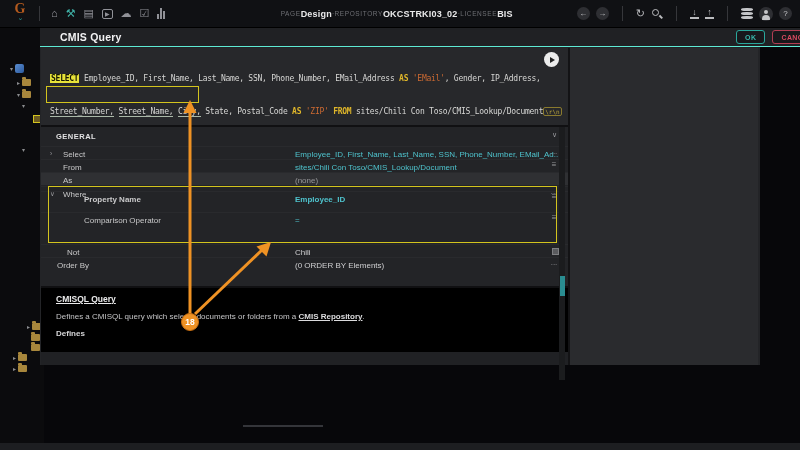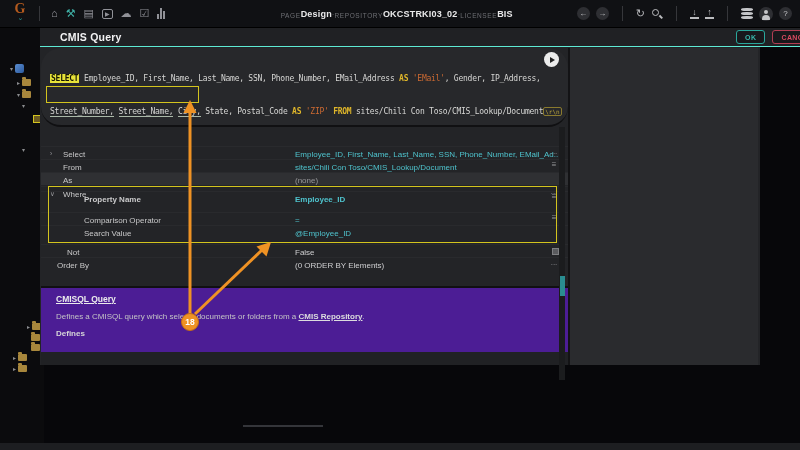--- a/index.html
+++ b/index.html
@@ -13,21 +13,21 @@
   .logo { width:24px; height:24px; display:flex; flex-direction:column; align-items:center; line-height:1; }
   .logo .g { font-family:"Liberation Serif", serif; font-weight:bold; font-size:14px; color:#b45a1e; }
   .logo .chev { color:#2a9d97; font-size:7px; margin-top:-2px; letter-spacing:-1px; }
   .tb-div { width:1px; height:15px; background:#36373b; margin:0 7px; }
   .tbi { color:#919298; font-size:11px; margin:0 4px; cursor:pointer; line-height:1; }
   .tbi.teal { color:#3fb0a6; }
   .tbi.boxed { border:1px solid #919298; font-size:6px; padding:1px 2px; border-radius:2px; }
   .ico-chart { display:inline-flex; align-items:flex-end; gap:1px; height:11px; margin:0 4px; }
   .ico-chart i { display:block; width:2px; background:#919298; }
   .ico-chart i:nth-child(1){height:5px} .ico-chart i:nth-child(2){height:11px} .ico-chart i:nth-child(3){height:8px}
-  .tb-meta { margin-left:auto; margin-right:64px; display:flex; align-items:flex-end; white-space:nowrap; }
+  .tb-meta { margin-left:auto; margin-right:64px; display:flex; align-items:center; white-space:nowrap; }
   .tb-meta .lab { font-size:6.5px; color:#6e6f74; letter-spacing:.6px; }
   .tb-meta .val { font-size:9px; font-weight:bold; color:#e9e9ea; letter-spacing:.2px; cursor:pointer; }
   .tb-meta .dot { color:#55565a; font-size:8px; }
   .tb-right { display:flex; align-items:center; gap:6px; }
   .circ { width:13px; height:13px; border-radius:50%; background:#2e2f33; color:#c9c9cc;
     font-size:8px; display:flex; align-items:center; justify-content:center; cursor:pointer; }
   .plain-ic { color:#bcbdc0; font-size:11px; cursor:pointer; line-height:1; }
   .ico-search { position:relative; width:12px; height:12px; cursor:pointer; }
   .ico-search .lens { position:absolute; left:1px; top:1px; width:7px; height:7px; border:1.5px solid #bcbdc0; border-radius:50%; }
   .ico-search .tail { position:absolute; left:8px; top:8px; width:4px; height:1.5px; background:#bcbdc0; transform:rotate(45deg); }
@@ -54,21 +54,21 @@
   .dlg-header { position:absolute; left:0; top:0; width:794px; height:19px; background:#202124;
     border-bottom:1px solid #5eead4; display:flex; align-items:center; }
   .dlg-title { margin-left:20px; font-size:10.5px; font-weight:bold; color:#f2f2f3; letter-spacing:.2px; }
   .dlg-btns { margin-left:auto; margin-right:12px; display:flex; gap:7px; }
   .btn { height:14px; border-radius:3px; background:rgba(0,0,0,.25); font-size:7px; font-weight:bold;
     letter-spacing:.4px; display:flex; align-items:center; justify-content:center; padding:0 8px; cursor:pointer; }
   .btn.ok { border:1px solid #2aa79b; color:#38b7aa; }
   .btn.cancel { border:1px solid #b23d52; color:#d84a60; }
 
   .code-panel { position:absolute; left:1px; top:20px; width:527px; height:79px; background:#27282b;
-    border-bottom:2px solid #101012;border-radius:20px; }
+    border-bottom:2px solid #101012; }
   .code { position:absolute; left:9px; top:3px; font-family:"DejaVu Sans Mono", monospace; font-size:8px;
     letter-spacing:-0.25px; line-height:11px; white-space:pre; color:#d6d6d4; }
   .kwhl { background:#e7e339; color:#151505; font-weight:bold; padding:0 1px; }
   .kwy { color:#dfb62a; font-weight:bold; }
   .str { color:#cd6a32; }
   .param { color:#47c9c9; }
   .und { border-bottom:1px solid #aab8a8; }
   .wstok { border:1px solid #8a7a2e; color:#b8a23c; font-size:6px; padding:0 1px; border-radius:2px; letter-spacing:0; }
   .play-btn { position:absolute; left:503px; top:4px; width:15px; height:15px; border-radius:50%;
     background:#ececec; cursor:pointer; display:flex; align-items:center; justify-content:center; }
@@ -86,21 +86,21 @@
   .prow.sel { background:#2f3033; }
   .exp { position:absolute; left:9px; top:2.5px; font-size:6.5px; color:#9a9a9e; }
   .plabel { position:absolute; top:2.5px; font-size:8px; color:#c9c9ca; }
   .l-main { left:22px; } .l-sub { left:43px; } .l-not { left:26px; } .l-ord { left:16px; }
   .pvalue { position:absolute; left:254px; top:2.5px; font-size:8px; max-width:280px; overflow:hidden;
     white-space:nowrap; text-overflow:clip; }
   .v-teal { color:#4fc3cd; } .v-mut { color:#97979a; } .v-pl { color:#cfcfd1; }
   .ptrail { position:absolute; right:7px; top:0px; font-size:8px; color:#98989c; width:14px; text-align:center; }
   .cbx { position:absolute; right:9px; top:3px; width:7px; height:7px; background:#5a5b5e; border:1px solid #7e7f82; }
 
-  .help { position:absolute; left:1px; top:258px; width:527px; height:66px; background:#4c1d95;
+  .help { position:absolute; left:1px; top:258px; width:527px; height:66px; background:#000000;
     border-top:2px solid #101012; overflow:hidden; }
   .help-h { position:absolute; left:15px; top:6px; font-size:8.5px; font-weight:bold; color:#ebebec;
     text-decoration:underline; }
   .help-p { position:absolute; left:15px; top:24px; font-size:8px; color:#c4c4c6; }
   .help-link { font-weight:bold; text-decoration:underline; color:#dcdcde; cursor:pointer; }
   .help-rem { position:absolute; left:15px; top:41px; font-size:8px; font-weight:bold; color:#d6d6d8; }
   .help-cut { position:absolute; left:15px; top:58px; font-size:7.5px; color:#87878a; opacity:.8; white-space:nowrap; }
   .dlg-strip { position:absolute; left:1px; top:324px; width:527px; height:13px; background:#202124; }
   .sbar { position:absolute; left:519px; top:99px; width:6px; height:253px; background:#1b1c1e; }
   .sbar .thumb { position:absolute; left:0.5px; top:149px; width:5px; height:20px; background:#2a8d91; cursor:pointer; }
@@ -241,20 +241,24 @@
         <div><span class="kwhl">WHERE</span><span> Employee_ID = </span><span class="param">@Employee_ID</span></div>
       </div>
       <div class="play-btn">
           <span class="tri"></span>
         </div>
     </div>
 
     <div class="right-panel"></div>
 
     <div class="props">
+      <div class="sec-h">
+        <span class="sec-lab">GENERAL</span>
+        <span class="sec-chev">∨</span>
+      </div>
 
       <div class="prow" style="top:19px;">
         <span class="exp">›</span>
         <span class="plabel l-main">Select</span>
         <span class="pvalue v-teal">Employee_ID, First_Name, Last_Name, SSN, Phone_Number, EMail_Ad...</span>
         <span class="ptrail">...</span>
       </div>
       <div class="prow" style="top:32px;">
         <span class="plabel l-main">From</span>
         <span class="pvalue v-teal">sites/Chili Con Toso/CMIS_Lookup/Document</span>
@@ -272,27 +276,23 @@
       <div class="prow" style="top:64px;font-weight:bold;">
         <span class="plabel l-sub">Property Name</span>
         <span class="pvalue v-teal">Employee_ID</span>
         <span class="ptrail">≡</span>
       </div>
       <div class="prow" style="top:85px;">
         <span class="plabel l-sub">Comparison Operator</span>
         <span class="pvalue v-teal">=</span>
         <span class="ptrail">≡</span>
       </div>
-      <div class="prow" style="top:98px;">
-        <span class="plabel l-sub">Search Value</span>
-        <span class="pvalue v-teal">@Employee_ID</span>
-      </div>
       <div class="prow" style="top:117px;">
         <span class="plabel l-not">Not</span>
-        <span class="pvalue v-pl">False</span>
+        <span class="pvalue v-pl">Chili</span>
         <span class="cbx"></span>
       </div>
       <div class="prow" style="top:130px;">
         <span class="plabel l-ord">Order By</span>
         <span class="pvalue v-pl">(0 ORDER BY Elements)</span>
         <span class="ptrail">...</span>
       </div>
     </div>
 
     <div class="help">

